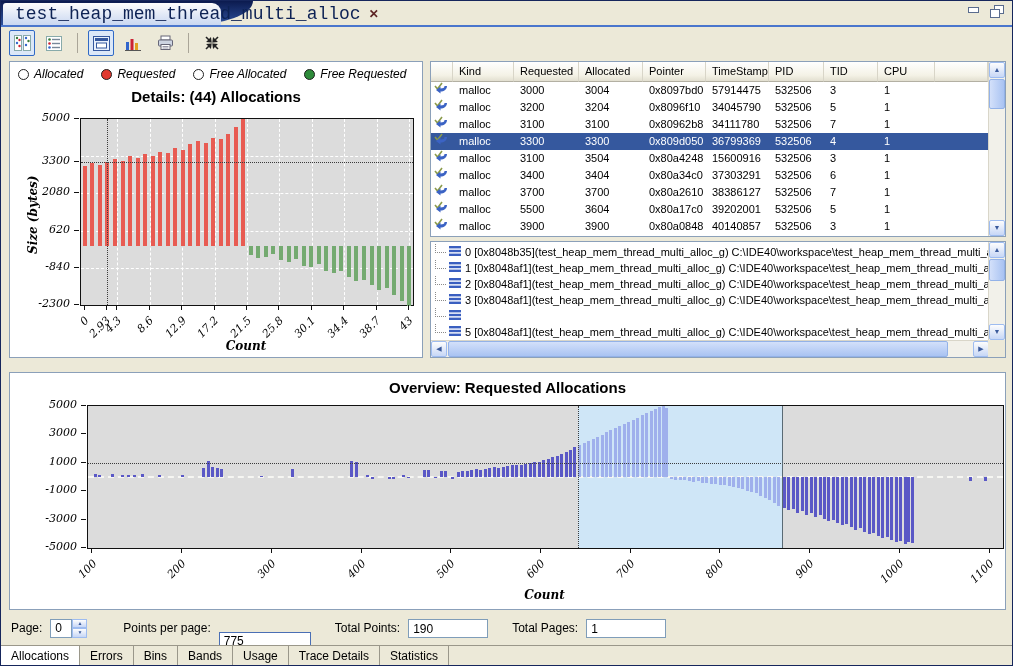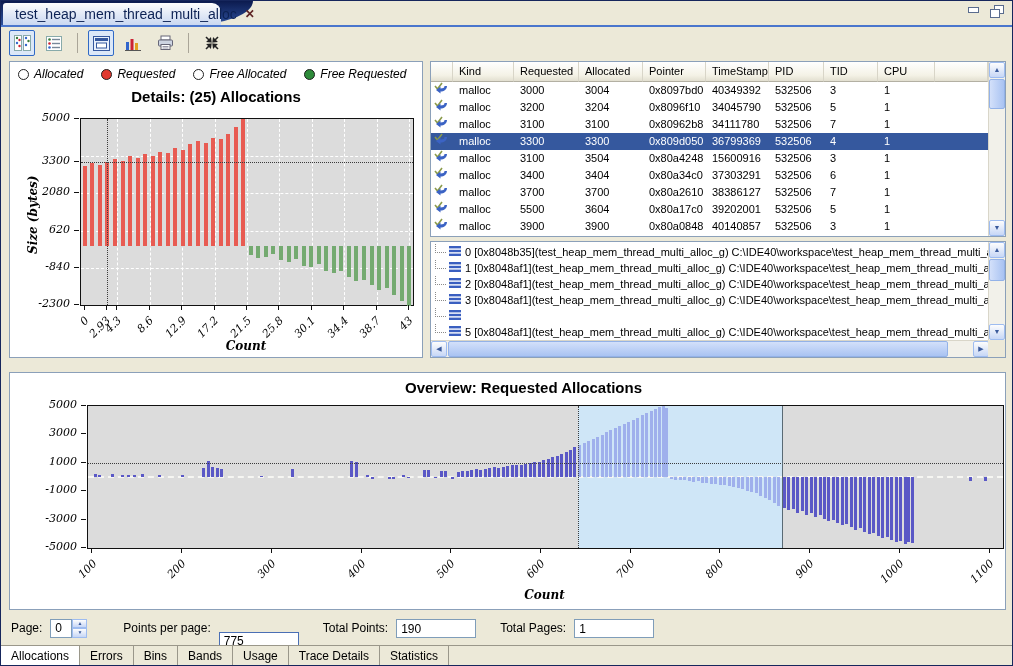--- a/index.html
+++ b/index.html
@@ -3,21 +3,21 @@
 <meta charset="utf-8">
 <style>
   html,body{margin:0;padding:0;}
   body{font-family:"Liberation Sans",sans-serif;font-size:11px;color:#000;}
   #window{position:relative;width:1013px;height:666px;background:#ece9d8;border:1px solid #16265c;box-sizing:border-box;overflow:hidden;}
 
   
   #tabstrip{position:absolute;left:0;top:0;width:100%;height:24px;background:#ece9d8;}
   #tabback{position:absolute;left:0;top:0;width:252px;height:24px;background:linear-gradient(180deg,#0c1b4f,#2d509c);border-bottom-right-radius:70px 26px;}
   #viewtab{position:absolute;left:2px;top:2px;height:22px;width:218px;background:linear-gradient(180deg,#fdfdfd,#c9d7f1);display:flex;align-items:center;gap:6px;padding:0 6px;box-sizing:border-box;border-top-left-radius:3px;border-top-right-radius:9px;}
-  #viewtab .title{color:#0d2254;font-size:14px;white-space:nowrap;}
+  #viewtab .title{color:#0d2254;font-size:18px;white-space:nowrap;font-family:Liberation Mono, monospace;}
   #viewtab .close{color:#5e2424;font-weight:bold;font-size:12px;cursor:default;margin-left:2px;}
   #winbtns{position:absolute;right:8px;top:4px;display:flex;gap:10px;}
   .minico{width:13px;height:11px;position:relative;}
   .minico .bar{position:absolute;left:1px;top:2px;width:9px;height:4px;border:1px solid #5a6c8e;background:#fff;}
   .restico{width:14px;height:12px;position:relative;}
   .restico .b1{position:absolute;left:4px;top:0;width:8px;height:7px;border:1px solid #5a6c8e;background:#fff;}
   .restico .b2{position:absolute;left:0;top:4px;width:8px;height:7px;border:1px solid #5a6c8e;background:#fff;}
   #blueline{position:absolute;left:0;top:24px;width:100%;height:2px;background:#4a76cd;}
 
   
@@ -197,21 +197,21 @@
         </div>
         <div class="radio-item">
           <div class="radio-circ" style="background: rgb(255, 255, 255);"></div>
           <div class="radio-label">Free Allocated</div>
         </div>
         <div class="radio-item">
           <div class="radio-circ" style="background: radial-gradient(circle at 40% 35%, rgb(46, 139, 58) 0%, rgb(46, 139, 58) 100%) rgb(46, 139, 58);"></div>
           <div class="radio-label">Free Requested</div>
         </div>
       </div>
-    <div class="chart-title" style="top:26px;">Details: (25) Allocations</div>
+    <div class="chart-title" style="top:26px;">Details: (44) Allocations</div>
     <div class="axis-ylab" style="left:16px;top:192px;">Size (bytes)</div>
     <div id="details-chart" style="position:absolute;left:0;top:56px;width:414px;height:240px;">
         <div class="plot" style="left: 70px; top: 0px; width: 332px; height: 186px;">
           <div class="gridv" style="left: 36.2182px; height: 186px;"></div>
           <div class="gridv" style="left: 68.6636px; height: 186px;"></div>
           <div class="gridv" style="left: 101.109px; height: 186px;"></div>
           <div class="gridv" style="left: 133.555px; height: 186px;"></div>
           <div class="gridv" style="left: 166px; height: 186px;"></div>
           <div class="gridv" style="left: 198.445px; height: 186px;"></div>
           <div class="gridv" style="left: 230.891px; height: 186px;"></div>
@@ -325,21 +325,21 @@
         </div>
         <div class="trow">
           <div class="td icon"><svg width="14" height="12" viewBox="0 0 14 12">
               <path d="M1 4 L3.5 7 L8 1" stroke="#8a9a4a" stroke-width="1.6" fill="none"></path>
               <path d="M13 4 C13 7.5 10 9.5 6.5 9.5 L6.5 11.5 L2 8 L6.5 4.5 L6.5 6.5 C9 6.5 10.5 5.8 10.5 4 Z" fill="#3b63c4"></path>
             </svg></div>
           <div class="td">malloc</div>
           <div class="td">3000</div>
           <div class="td">3004</div>
           <div class="td">0x8097bd0</div>
-          <div class="td">40349392</div>
+          <div class="td">57914475</div>
           <div class="td">532506</div>
           <div class="td">3</div>
           <div class="td">1</div>
           <div class="td"></div>
         </div>
         <div class="trow">
           <div class="td icon"><svg width="14" height="12" viewBox="0 0 14 12">
               <path d="M1 4 L3.5 7 L8 1" stroke="#8a9a4a" stroke-width="1.6" fill="none"></path>
               <path d="M13 4 C13 7.5 10 9.5 6.5 9.5 L6.5 11.5 L2 8 L6.5 4.5 L6.5 6.5 C9 6.5 10.5 5.8 10.5 4 Z" fill="#3b63c4"></path>
             </svg></div>
@@ -528,21 +528,21 @@
       <div class="sbtn" style="bottom:0;left:0;">▼</div>
     </div>
     <div class="hscroll" style="left:0;bottom:0;width:558px;">
       <div class="sbtn" style="left:0;top:0;">◀</div>
       <div class="sthumb h" style="left:17px;top:0;width:500px;height:16px;"></div>
       <div class="sbtn" style="right:0;top:0;">▶</div>
     </div>
     <div class="scorner" style="right:0;bottom:0;"></div>
   </div>
 
-  <div class="panel" id="overview-panel" style="left:8px;top:371px;width:997px;height:238px;padding-left:16px;">
+  <div class="panel" id="overview-panel" style="left:8px;top:371px;width:997px;height:238px;">
     <div class="chart-title" style="top:6px;">Overview: Requested Allocations</div>
     <div id="overview-chart" style="position:absolute;left:0;top:30px;width:997px;height:180px;">
         <div class="plot" style="left: 77px; top: 2px; width: 915px; height: 142px;">
           <div class="selrect" style="left: 489.794px; width: 204.529px; height: 142px;"></div>
           <div class="baseline" style="top: 70px; width: 915px;"></div>
           <div class="bar" style="background: rgb(90, 88, 198); width: 3px; left: 5.67647px; top: 68.302px; height: 2.698px;"></div>
           <div class="bar" style="background: rgb(90, 88, 198); width: 3px; left: 10.1618px; top: 68.586px; height: 2.414px;"></div>
           <div class="bar" style="background: rgb(90, 88, 198); width: 3px; left: 22.7206px; top: 68.302px; height: 2.698px;"></div>
           <div class="bar" style="background: rgb(90, 88, 198); width: 3px; left: 32.5882px; top: 68.87px; height: 2.13px;"></div>
           <div class="bar" style="background: rgb(90, 88, 198); width: 3px; left: 38.8676px; top: 68.586px; height: 2.414px;"></div>
@@ -722,21 +722,21 @@
     <label>Page:</label>
     <span class="spinner">
       <input class="fieldbox" style="width: 22px;" value="0">
       <span class="spinbtns">
           <div>▲</div>
           <div>▼</div>
         </span>
     </span>
     <span style="width:20px;"></span>
     <label>Points per page:</label>
-    <input class="fieldbox" style="width: 80px; border: 1px solid rgb(74, 111, 181); margin-top: 26px;" value="775">
+    <input class="fieldbox" style="width: 92px; border: 1px solid rgb(74, 111, 181); margin-top: 26px;" value="775">
     <span style="width:8px;"></span>
     <label>Total Points:</label>
     <div class="fieldbox" style="width:80px;">190</div>
     <span style="width:8px;"></span>
     <label>Total Pages:</label>
     <div class="fieldbox" style="width:80px;">1</div>
   </div>
 
   <div id="tabbar">
       <div class="btab active">Allocations</div>

